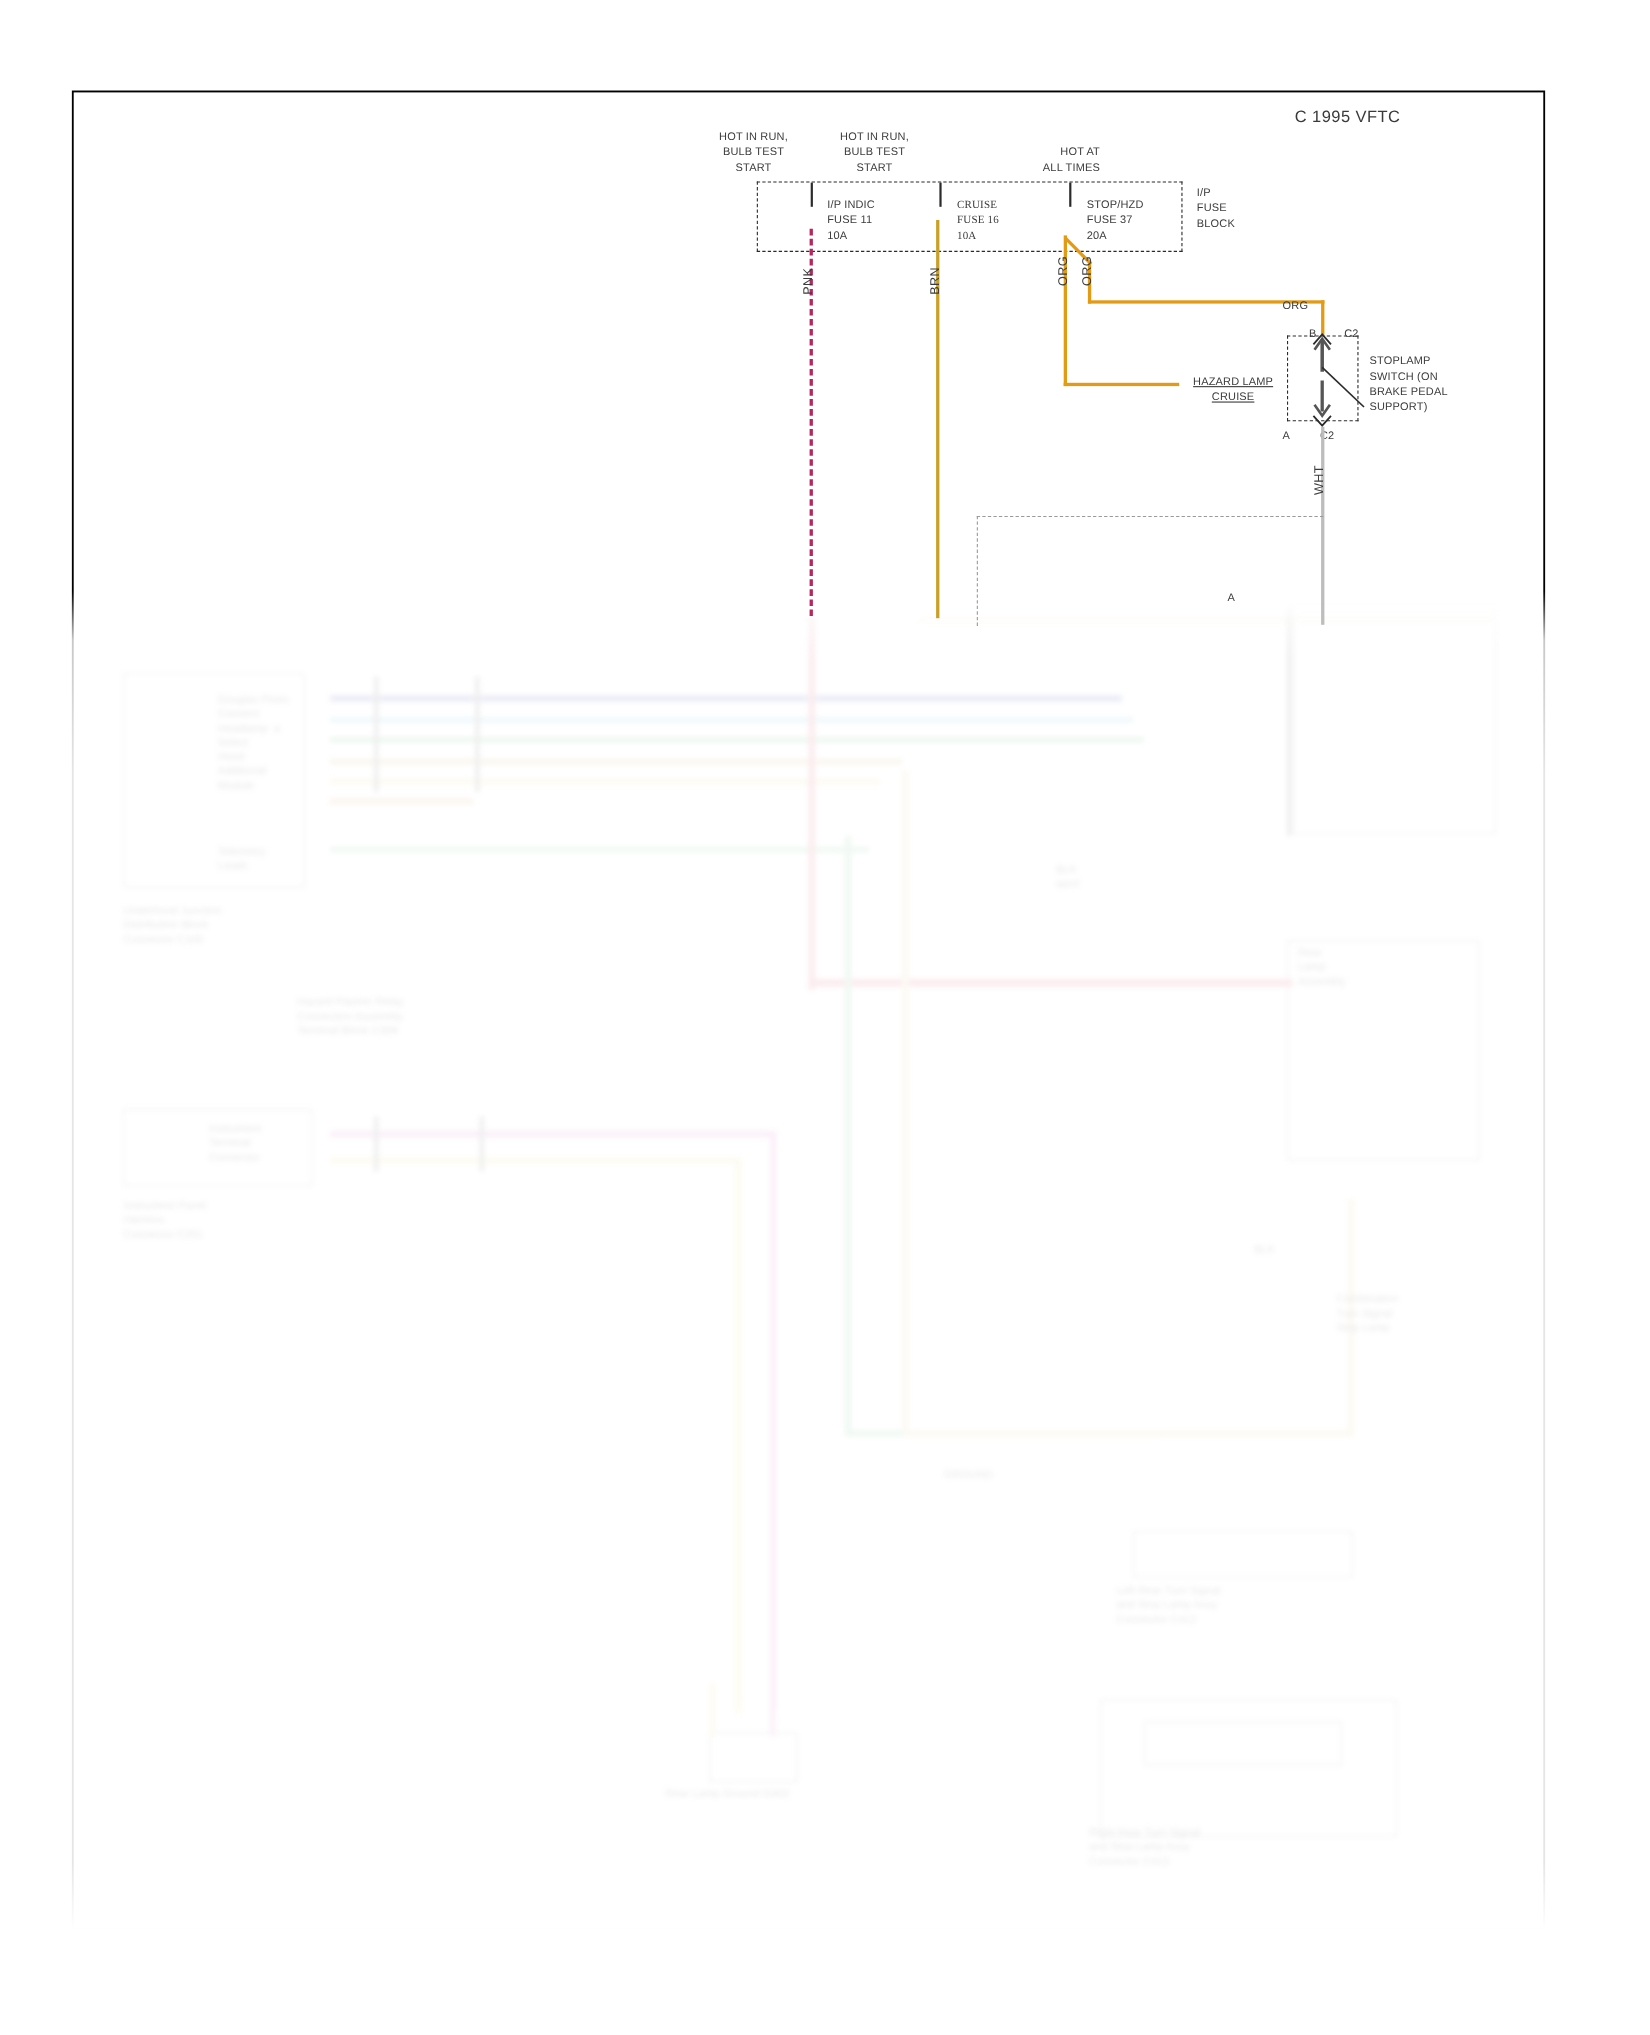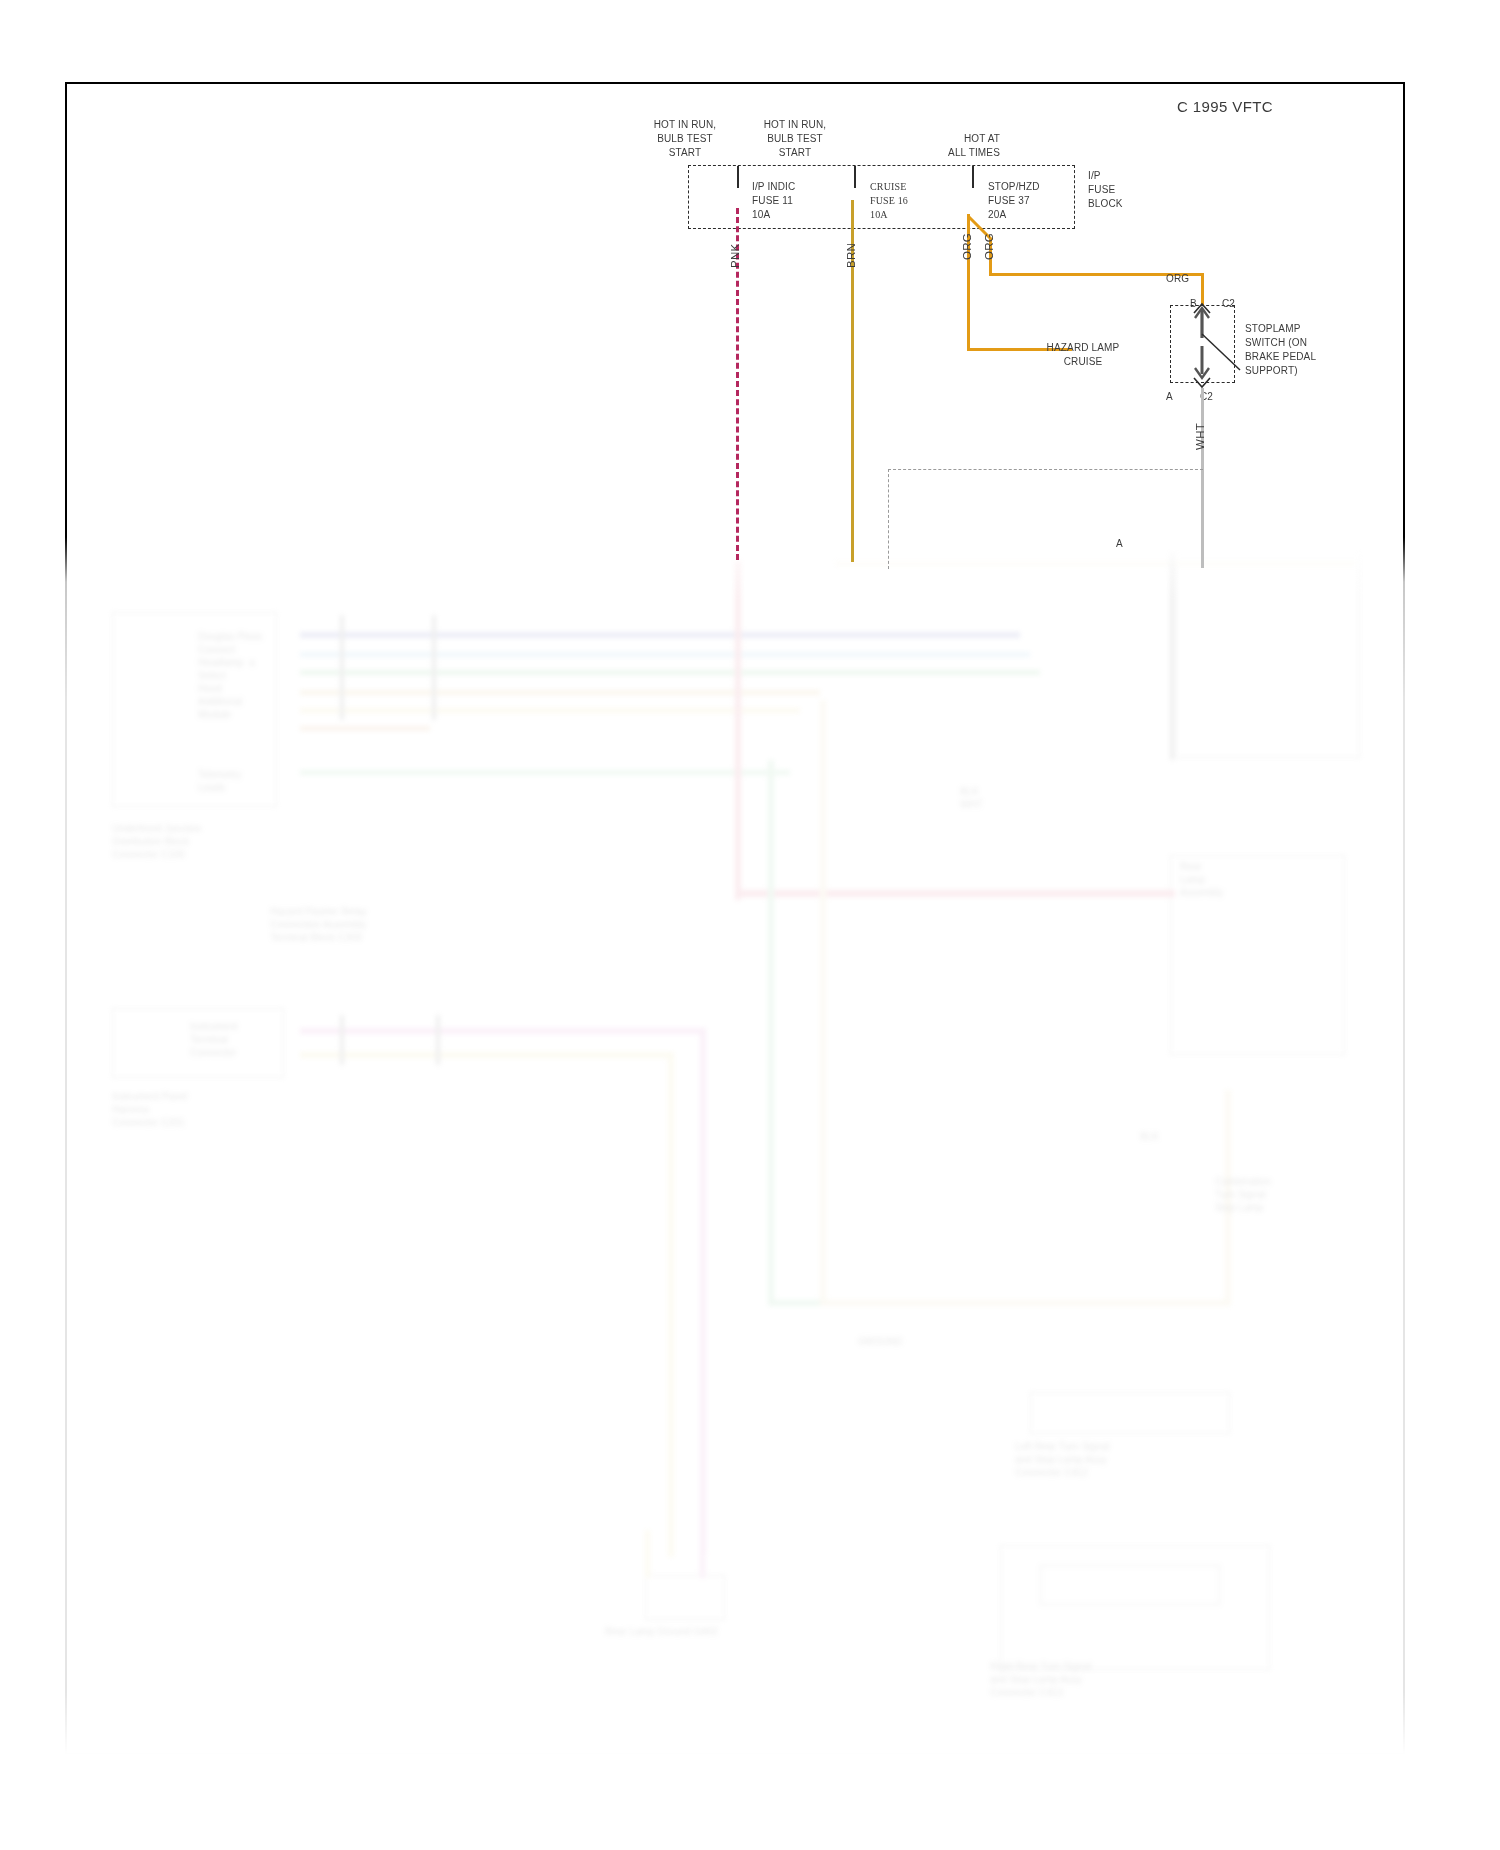--- a/index.html
+++ b/index.html
@@ -164,21 +164,21 @@
     <div class="wire" style="left:967px;top:214px;width:3.2px;height:137px;"></div>
     <div class="wire" style="left:967px;top:348px;width:105px;height:3.2px;"></div>
     <div class="vlbl" style="left:961px;top:260px;">ORG</div>
 
     <div class="wire" style="left:989px;top:238px;width:3.2px;height:38px;"></div>
     <div class="wire" style="left:989px;top:273px;width:215px;height:3.2px;"></div>
     <div class="wire" style="left:1201px;top:273px;width:3.2px;height:32px;"></div>
     <div class="vlbl" style="left:983px;top:260px;">ORG</div>
     <div class="lbl" style="left:1166px;top:272px;">ORG</div>
 
-    <div class="lbl c" style="left:1028px;top:341px;width:110px;"><span>HAZARD LAMP</span><br><span>CRUISE</span></div>
+    <div class="lbl c" style="left:1066px;top:341px;width:110px;text-decoration:underline;"><span>HAZARD LAMP</span><br><span>CRUISE</span></div>
 
     <div class="swbox" style="left:1170px;top:305px;width:65px;height:78px;"></div>
     <svg style="position:absolute;left:1160px;top:288px;width:100px;height:112px;">
       <polyline points="34,25 42,16 50,25" fill="none" stroke="#2b2b2b" stroke-width="1.6"></polyline>
       <line x1="42" y1="50" x2="42" y2="22" stroke="#555" stroke-width="3.2"></line>
       <polyline points="35,30 42,20 49,30" fill="none" stroke="#555" stroke-width="2.4"></polyline>
       <line x1="42" y1="46" x2="80" y2="82" stroke="#2b2b2b" stroke-width="1.5"></line>
       <line x1="42" y1="58" x2="42" y2="86" stroke="#555" stroke-width="3"></line>
       <polyline points="35,80 42,90 49,80" fill="none" stroke="#555" stroke-width="2.4"></polyline>
       <polyline points="34,90 42,99 50,90" fill="none" stroke="#2b2b2b" stroke-width="1.6"></polyline>

